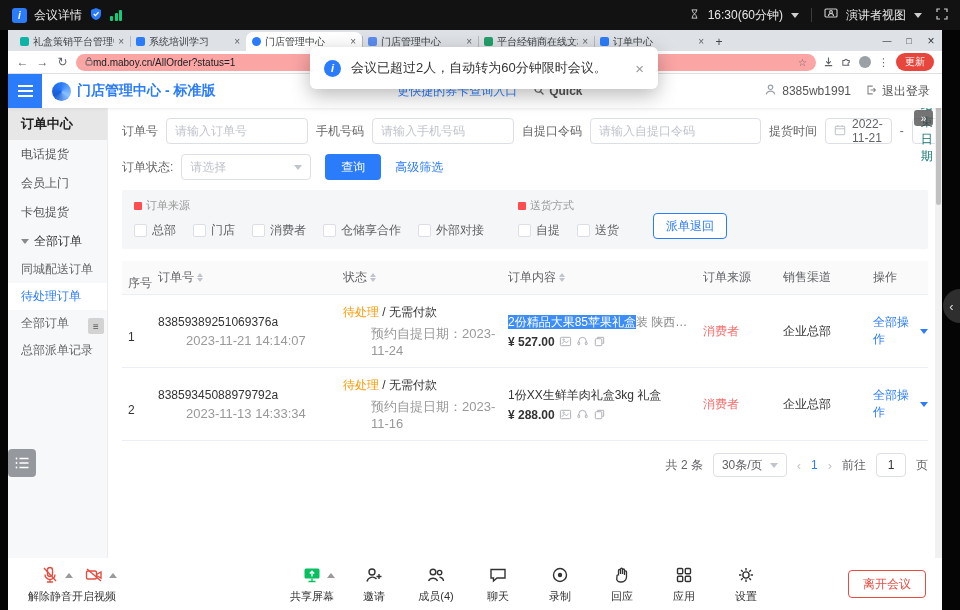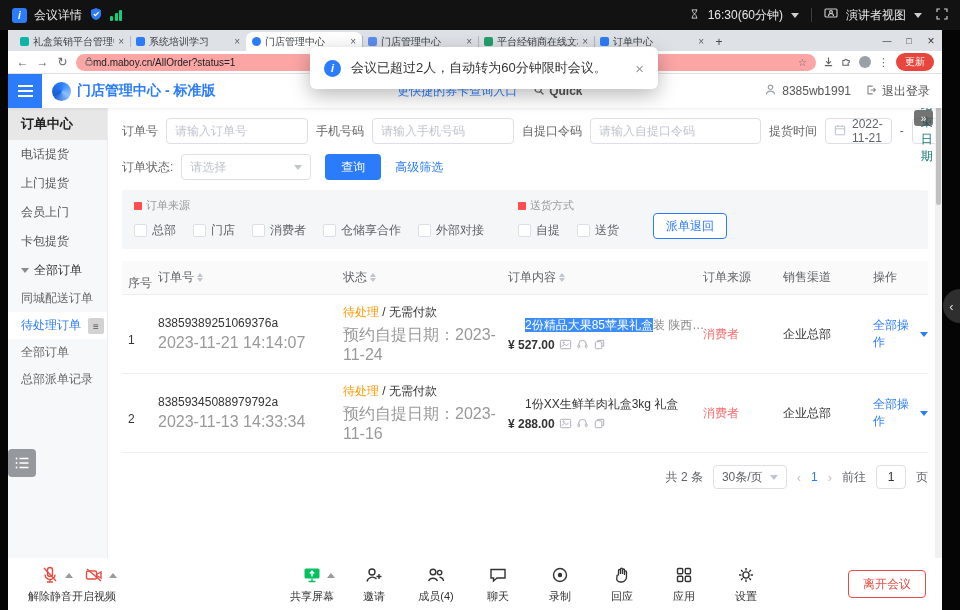--- a/index.html
+++ b/index.html
@@ -86,23 +86,23 @@
   .btn-outline { height:26px; background:#fff; border:1px solid #2b7cfb; color:#2b7cfb; border-radius:4px; padding:0 12px; font-size:12px; font-family:inherit; }
 
   .thead { display:flex; background:#fafafa; height:34px; align-items:center; color:#606266; border-bottom:1px solid #ebeef5; }
   .trow { display:flex; border-bottom:1px solid #ebeef5; padding:9px 0; align-items:center; }
   .c1{width:36px; padding-left:6px;margin-top:12px;} .c2{width:185px;} .c3{width:165px;} .c4{width:195px;} .c5{width:80px;} .c6{width:90px;} .c7{width:55px;}
   .hcell { display:flex; align-items:center; }
   .sort { display:inline-flex; flex-direction:column; margin-left:3px; gap:1px; }
   .sort i { width:0; height:0; border:3px solid transparent; display:block; }
   .sort .up { border-bottom:4px solid #c0c4cc; }
   .sort .dn { border-top:4px solid #c0c4cc; }
-  .subtxt { color:#999; font-size:16px; margin-top:4px; }
+  .subtxt { color:#999; font-size:13px; margin-top:4px;margin-left:28px; }
   .st-orange { color:#ff9900; }
-  .oneline { white-space:nowrap; overflow:hidden;margin-left:17px; }
+  .oneline { white-space:nowrap; overflow:hidden; }
   .hl { background:#3c8df7; color:#fff; }
   .dim { color:#888; }
   .price { font-weight:bold; color:#333; margin-top:4px; display:flex; align-items:center; gap:4px; }
   .mini { width:13px; height:13px; flex:none; }
   .red { color:#f56c6c; }
   .action { color:#2b7cfb; display:flex; align-items:center; gap:3px; }
   .tri-down-b { width:0; height:0; border:4px solid transparent; border-top:5px solid #2b7cfb; margin-top:4px; }
 
   .pager { display:flex; justify-content:flex-end; align-items:center; gap:10px; margin-top:12px; color:#606266; }
   .psize { height:24px; border:1px solid #dcdfe6; border-radius:4px; display:flex; align-items:center; gap:7px; padding:0 8px; }
@@ -289,21 +289,20 @@
             <span>退出登录</span>
           </span>
         </div>
       </div>
 
       <div class="appbody">
 
         <div class="sidebar">
           <div class="side-section">订单中心</div>
           <div class="side-item">电话提货</div>
-          <div class="side-item">上门提货</div>
           <div class="side-item">会员上门</div>
           <div class="side-item">卡包提货</div>
           <div class="side-group">
             <span class="tri-down-g"></span>
             <span>全部订单</span>
           </div>
           <div class="side-sub">同城配送订单</div>
           <div class="side-sub active">待处理订单</div>
           <div class="side-sub">全部订单</div>
           <div class="side-sub">总部派单记录</div>

